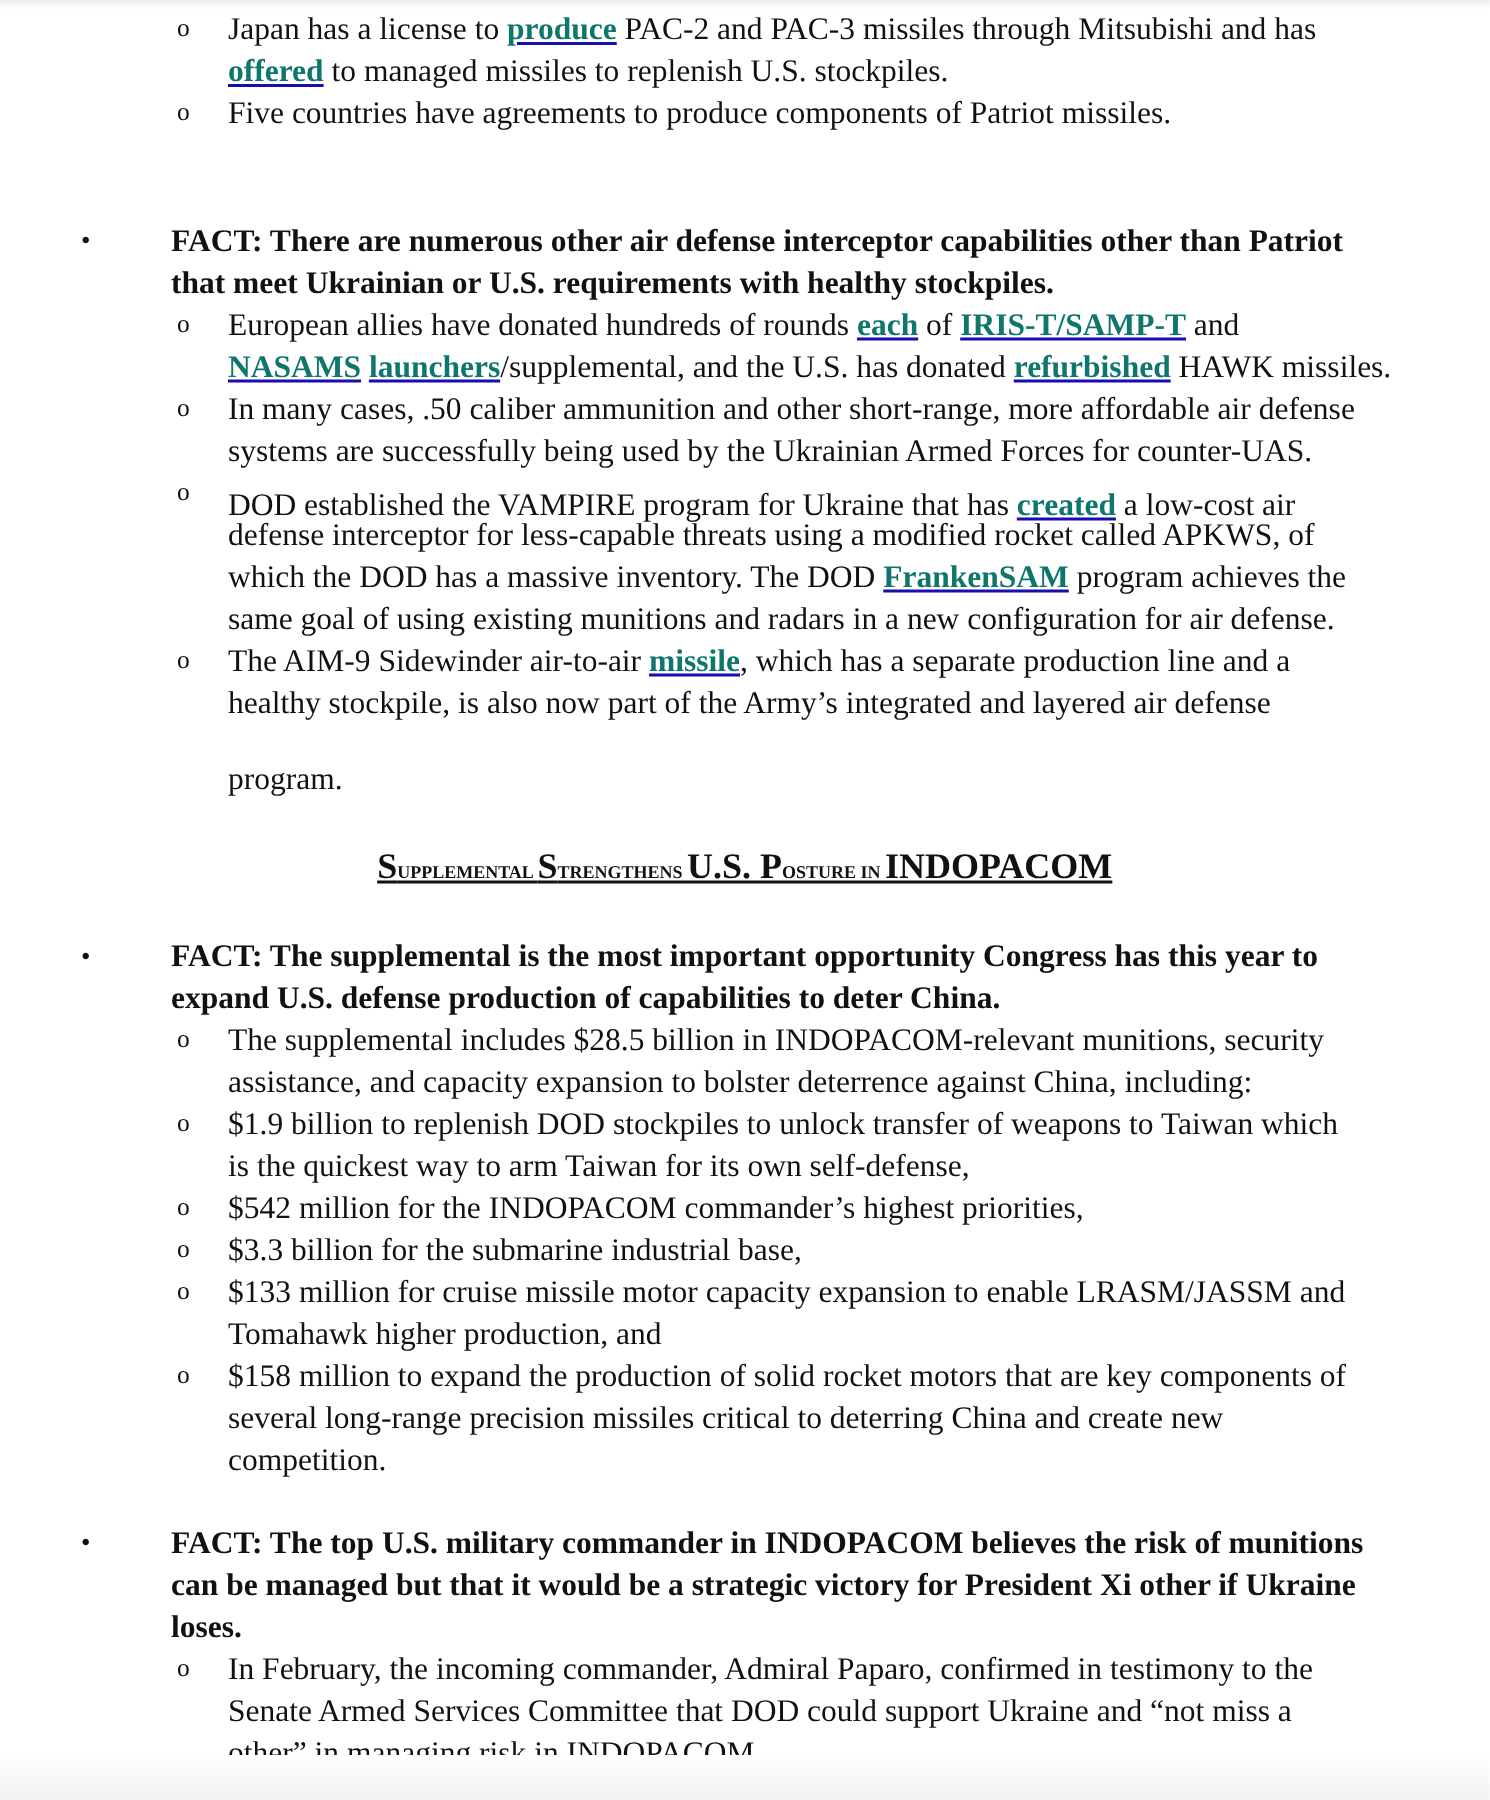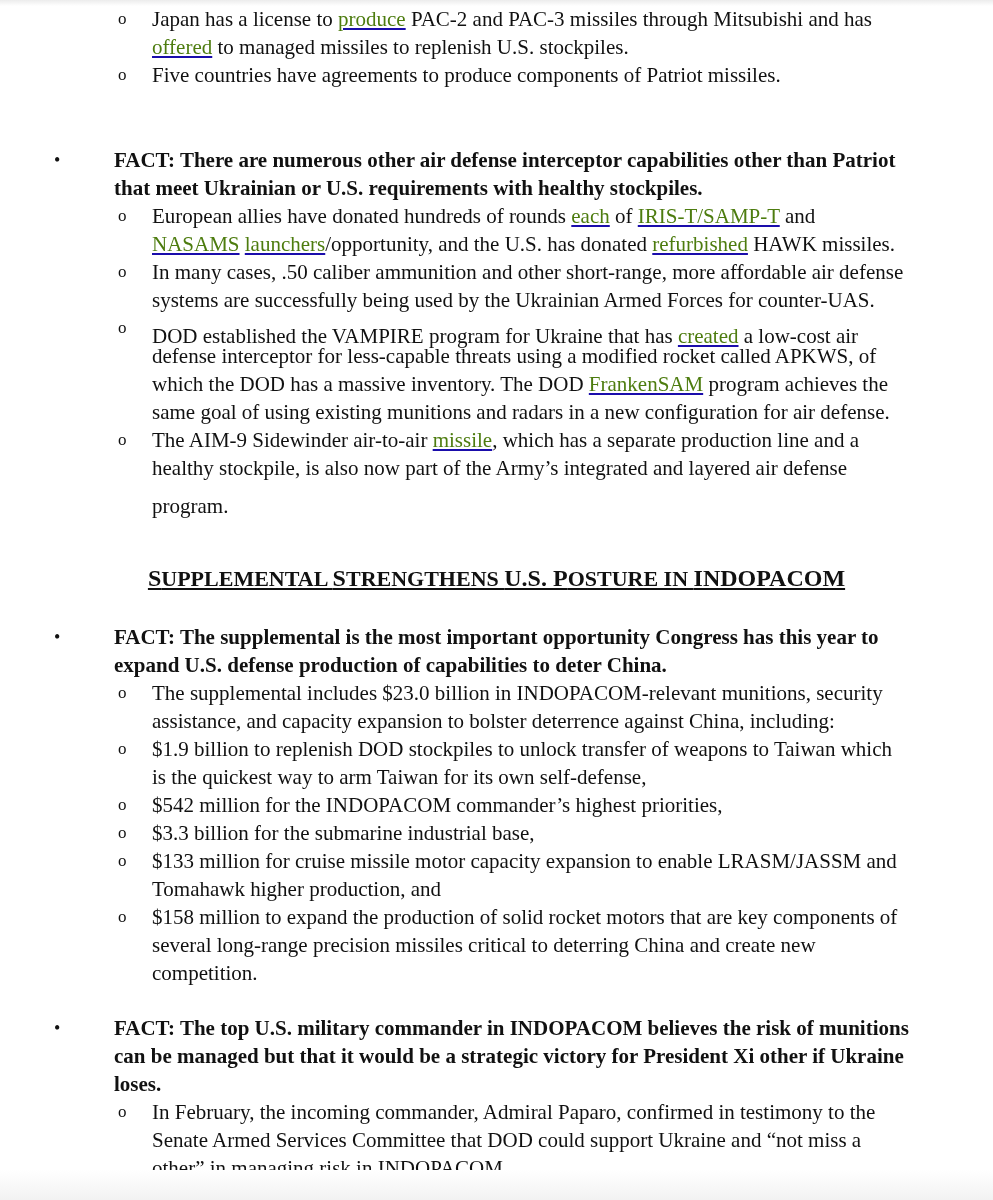--- a/index.html
+++ b/index.html
@@ -10,62 +10,62 @@
   }
   .page { position: absolute; left: 0; top: 0; width: 993px; height: 1200px; }
   .top-shade { position:absolute; left:0; top:0; width:993px; height:6px;
     background: linear-gradient(#ececec, #ffffff); }
   .bottom-shade { position:absolute; left:0; bottom:0; width:993px; height:30px;
     background: linear-gradient(#ffffff, #f2f2f2); }
   .line { position: absolute; white-space: nowrap; line-height: 28px; height: 28px; }
   .bold { font-weight: bold; margin-left: 28px; }
   .sub-bullet { position: absolute; font-size: 17px; line-height: 28px; }
   .main-bullet { position: absolute; font-size: 18px; line-height: 28px; }
-  a.link { color: #4d7c0f; text-decoration: underline; text-decoration-color:#1a0dab; }
+  a.link { color: #0f766e; text-decoration: underline; text-decoration-color:#1a0dab;font-weight:bold; }
   .heading {
     position: absolute; left: 0; width: 993px; text-align: center; top: 562px;
     font-weight: bold; text-decoration: underline; font-size: 24px; line-height: 32px;
   }
-  .heading .sc { font-size: 22px; text-transform: uppercase; }
+  .heading .sc { font-size: 12px; text-transform: uppercase; }
   .heading .big { font-size: 24px; }
 </style>
 </head>
 <body>
 
 <div class="page">
   <div class="top-shade"></div>
   <div id="content">
       <span class="sub-bullet" style="left: 118px; top: 5px;">o</span>
       <div class="line" style="left: 152px; top: 5px;"><span>Japan has a license to </span><a class="link" href="#">produce</a><span> PAC-2 and PAC-3 missiles through Mitsubishi and has</span></div>
       <div class="line" style="left: 152px; top: 33px;"><a class="link" href="#">offered</a><span> to managed missiles to replenish U.S. stockpiles.</span></div>
       <span class="sub-bullet" style="left: 118px; top: 61px;">o</span>
       <div class="line" style="left: 152px; top: 61px;"><span>Five countries have agreements to produce components of Patriot missiles.</span></div>
       <span class="main-bullet" style="left: 54px; top: 146px;">•</span>
       <div class="line bold" style="left: 86px; top: 146px;">FACT: There are numerous other air defense interceptor capabilities other than Patriot</div>
       <div class="line bold" style="left: 86px; top: 174px;">that meet Ukrainian or U.S. requirements with healthy stockpiles.</div>
       <span class="sub-bullet" style="left: 118px; top: 202px;">o</span>
       <div class="line" style="left: 152px; top: 202px;"><span>European allies have donated hundreds of rounds </span><a class="link" href="#">each</a><span> of </span><a class="link" href="#">IRIS-T/SAMP-T</a><span> and</span></div>
-      <div class="line" style="left: 152px; top: 230px;"><a class="link" href="#">NASAMS</a><span> </span><a class="link" href="#">launchers</a><span>/opportunity, and the U.S. has donated </span><a class="link" href="#">refurbished</a><span> HAWK missiles.</span></div>
+      <div class="line" style="left: 152px; top: 230px;"><a class="link" href="#">NASAMS</a><span> </span><a class="link" href="#">launchers</a><span>/supplemental, and the U.S. has donated </span><a class="link" href="#">refurbished</a><span> HAWK missiles.</span></div>
       <span class="sub-bullet" style="left: 118px; top: 258px;">o</span>
       <div class="line" style="left: 152px; top: 258px;"><span>In many cases, .50 caliber ammunition and other short-range, more affordable air defense</span></div>
       <div class="line" style="left: 152px; top: 286px;"><span>systems are successfully being used by the Ukrainian Armed Forces for counter-UAS.</span></div>
       <span class="sub-bullet" style="left: 118px; top: 314px;">o</span>
       <div class="line" style="left: 152px; top: 322px;"><span>DOD established the VAMPIRE program for Ukraine that has </span><a class="link" href="#">created</a><span> a low-cost air</span></div>
       <div class="line" style="left: 152px; top: 342px;"><span>defense interceptor for less-capable threats using a modified rocket called APKWS, of</span></div>
       <div class="line" style="left: 152px; top: 370px;"><span>which the DOD has a massive inventory.  The DOD </span><a class="link" href="#">FrankenSAM</a><span> program achieves the</span></div>
       <div class="line" style="left: 152px; top: 398px; text-align: right;"><span>same goal of using existing munitions and radars in a new configuration for air defense.</span></div>
       <span class="sub-bullet" style="left: 118px; top: 426px;">o</span>
       <div class="line" style="left: 152px; top: 426px;"><span>The AIM-9 Sidewinder air-to-air </span><a class="link" href="#">missile</a><span>, which has a separate production line and a</span></div>
       <div class="line" style="left: 152px; top: 454px;"><span>healthy stockpile, is also now part of the Army’s integrated and layered air defense</span></div>
-      <div class="line" style="left: 152px; top: 492px;"><span>program.</span></div>
+      <div class="line" style="left: 152px; top: 505px;"><span>program.</span></div>
       <span class="main-bullet" style="left: 54px; top: 623px;">•</span>
       <div class="line bold" style="left: 86px; top: 623px;">FACT: The supplemental is the most important opportunity Congress has this year to</div>
       <div class="line bold" style="left: 86px; top: 651px;">expand U.S. defense production of capabilities to deter China.</div>
       <span class="sub-bullet" style="left: 118px; top: 679px;">o</span>
-      <div class="line" style="left: 152px; top: 679px;"><span>The supplemental includes $23.0 billion in INDOPACOM-relevant munitions, security</span></div>
+      <div class="line" style="left: 152px; top: 679px;"><span>The supplemental includes $28.5 billion in INDOPACOM-relevant munitions, security</span></div>
       <div class="line" style="left: 152px; top: 707px;"><span>assistance, and capacity expansion to bolster deterrence against China, including:</span></div>
       <span class="sub-bullet" style="left: 118px; top: 735px;">o</span>
       <div class="line" style="left: 152px; top: 735px;"><span>$1.9 billion to replenish DOD stockpiles to unlock transfer of weapons to Taiwan which</span></div>
       <div class="line" style="left: 152px; top: 763px;"><span>is the quickest way to arm Taiwan for its own self-defense,</span></div>
       <span class="sub-bullet" style="left: 118px; top: 791px;">o</span>
       <div class="line" style="left: 152px; top: 791px;"><span>$542 million for the INDOPACOM commander’s highest priorities,</span></div>
       <span class="sub-bullet" style="left: 118px; top: 819px;">o</span>
       <div class="line" style="left: 152px; top: 819px;"><span>$3.3 billion for the submarine industrial base,</span></div>
       <span class="sub-bullet" style="left: 118px; top: 847px;">o</span>
       <div class="line" style="left: 152px; top: 847px;"><span>$133 million for cruise missile motor capacity expansion to enable LRASM/JASSM and</span></div>

